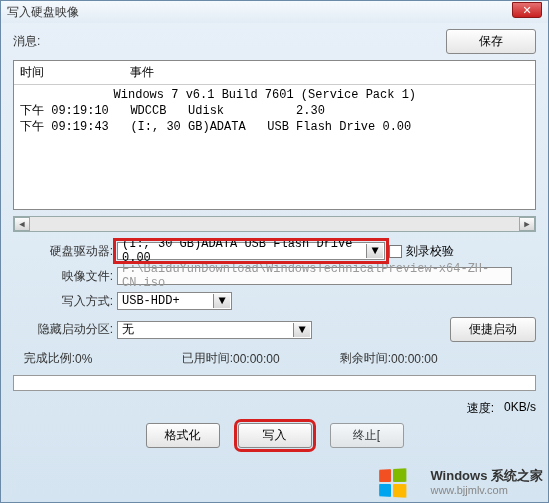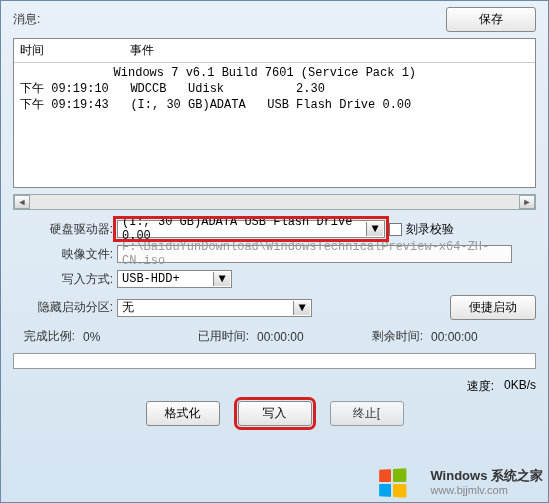--- a/index.html
+++ b/index.html
@@ -144,21 +144,21 @@
     .checkbox {
       width:13px;height:13px;border:1px solid #777;background:#fff;cursor:pointer;
     }
     .btn {
       padding: 3px 18px;
       background: linear-gradient(to bottom,#fefefe,#e4e4e4);
       border:1px solid #888;border-radius:3px;font-size:12px;cursor:pointer;
       min-width:74px;text-align:center;
     }
     .stats-row {
-      display:flex;align-items:center;gap:8px;margin-top:2px;
+      display:flex;align-items:center;gap:0;margin-top:2px;
       font-size:12px;color:#333;
     }
     .stats-row .lbl{min-width:62px;text-align:right;}
     .stats-row .val{min-width:72px;}
     .progress {
       height:16px;border:1px solid #999;background:#fff;margin-top:2px;
     }
     .speed-row{display:flex;justify-content:flex-end;gap:10px;margin-top:3px;}
     .bottom-btns{
       display:flex;gap:18px;justify-content:center;align-items:center;
@@ -176,20 +176,26 @@
     .wl1{background:#f25022;} .wl2{background:#7fba00;}
     .wl3{background:#00a4ef;} .wl4{background:#ffb900;}
     .wm-text{display:flex;flex-direction:column;line-height:14px;}
     .wm-cn{font-weight:bold;color:#333;}
     .wm-url{color:#888;font-size:11px;}
   </style>
 </head>
 <body>
 
 <div class="window">
+  <div class="titlebar">
+    <span>写入硬盘映像</span>
+    <div class="close-btn">
+      <span>✕</span>
+    </div>
+  </div>
 
   <div class="content">
 
     <div class="row">
       <span class="msg-label">消息:</span>
       <button class="save-btn">保存</button>
     </div>
 
     <div class="log-box">
       <div class="log-header">

